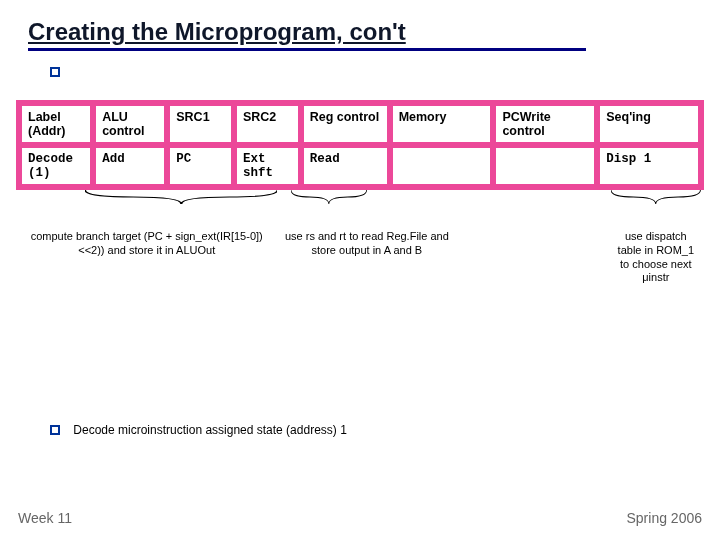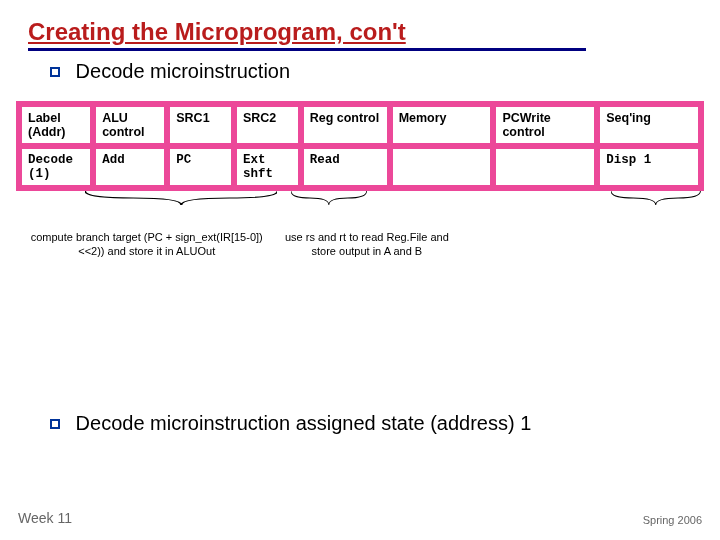--- a/index.html
+++ b/index.html
@@ -11,21 +11,21 @@
     font-family: Arial, Helvetica, sans-serif;
     position: relative;
     color: #000;
   }
   .title-wrap {
     padding: 18px 0 0 28px;
   }
   .title {
     font-size: 24px;
     font-weight: bold;
-    color: #b91c1c;
+    color: #0f172a;
     text-decoration: underline;
     border-bottom: 3px solid #000080;
     display: inline-block;
     padding-bottom: 2px;
     padding-right: 180px;
   }
   .bullet-line {
     padding: 8px 0 0 50px;
     font-size: 20px;
   }
@@ -91,48 +91,47 @@
     padding: 2px 4px 0 4px;
   }
   .ann1 { width: 38%; }
   .ann2 { width: 26%; }
   .ann3 { width: 22%; }
   .ann4 { width: 14%; }
 
   .bottom-bullet {
     position: absolute;
     left: 50px;
-    top: 411px;
-    font-size: 20px;
+    top: 422px;
+    font-size: 12px;
   }
   .footer-l {
     position: absolute;
     left: 18px;
     bottom: 14px;
     font-size: 14px;
     color: #666;
   }
   .footer-r {
     position: absolute;
     right: 18px;
     bottom: 14px;
-    font-size: 11px;
+    font-size: 14px;
     color: #666;
   }
 </style>
 </head>
 <body>
 
 <div class="title-wrap">
   <span class="title">Creating the Microprogram, con't</span>
 </div>
 
 <div class="bullet-line">
   <span class="sq"></span>
-  <span class="bullet-text">Decode microinstruction</span>
 </div>
 
 <div class="table-wrap">
   <table>
     <colgroup>
       <col class="c0">
         <col class="c1">
         <col class="c2">
         <col class="c3">
       <col class="c4">
@@ -183,20 +182,21 @@
     <svg viewBox="0 0 100 12" preserveAspectRatio="none">
         <path d="M0 0 Q0 6 25 6 Q50 6 50 12 Q50 6 75 6 Q100 6 100 0" fill="none" stroke="#000" stroke-width="1"></path>
       </svg>
   </div>
 </div>
 
 <div class="ann-row">
   <div class="ann ann1">compute branch target (PC +  sign_ext(IR[15-0])&lt;&lt;2)) and store it in ALUOut</div>
   <div class="ann ann2">use rs and rt to read Reg.File and store output in A and B</div>
   <div class="ann ann3"></div>
+  <div class="ann ann4">use dispatch table in ROM_1 to choose next μinstr</div>
 </div>
 
 <div class="bottom-bullet">
   <span class="sq"></span>
   <span class="bullet-text">Decode microinstruction assigned state (address) 1</span>
 </div>
 
 <div class="footer-l">Week 11</div>
 <div class="footer-r">Spring 2006</div>
 

